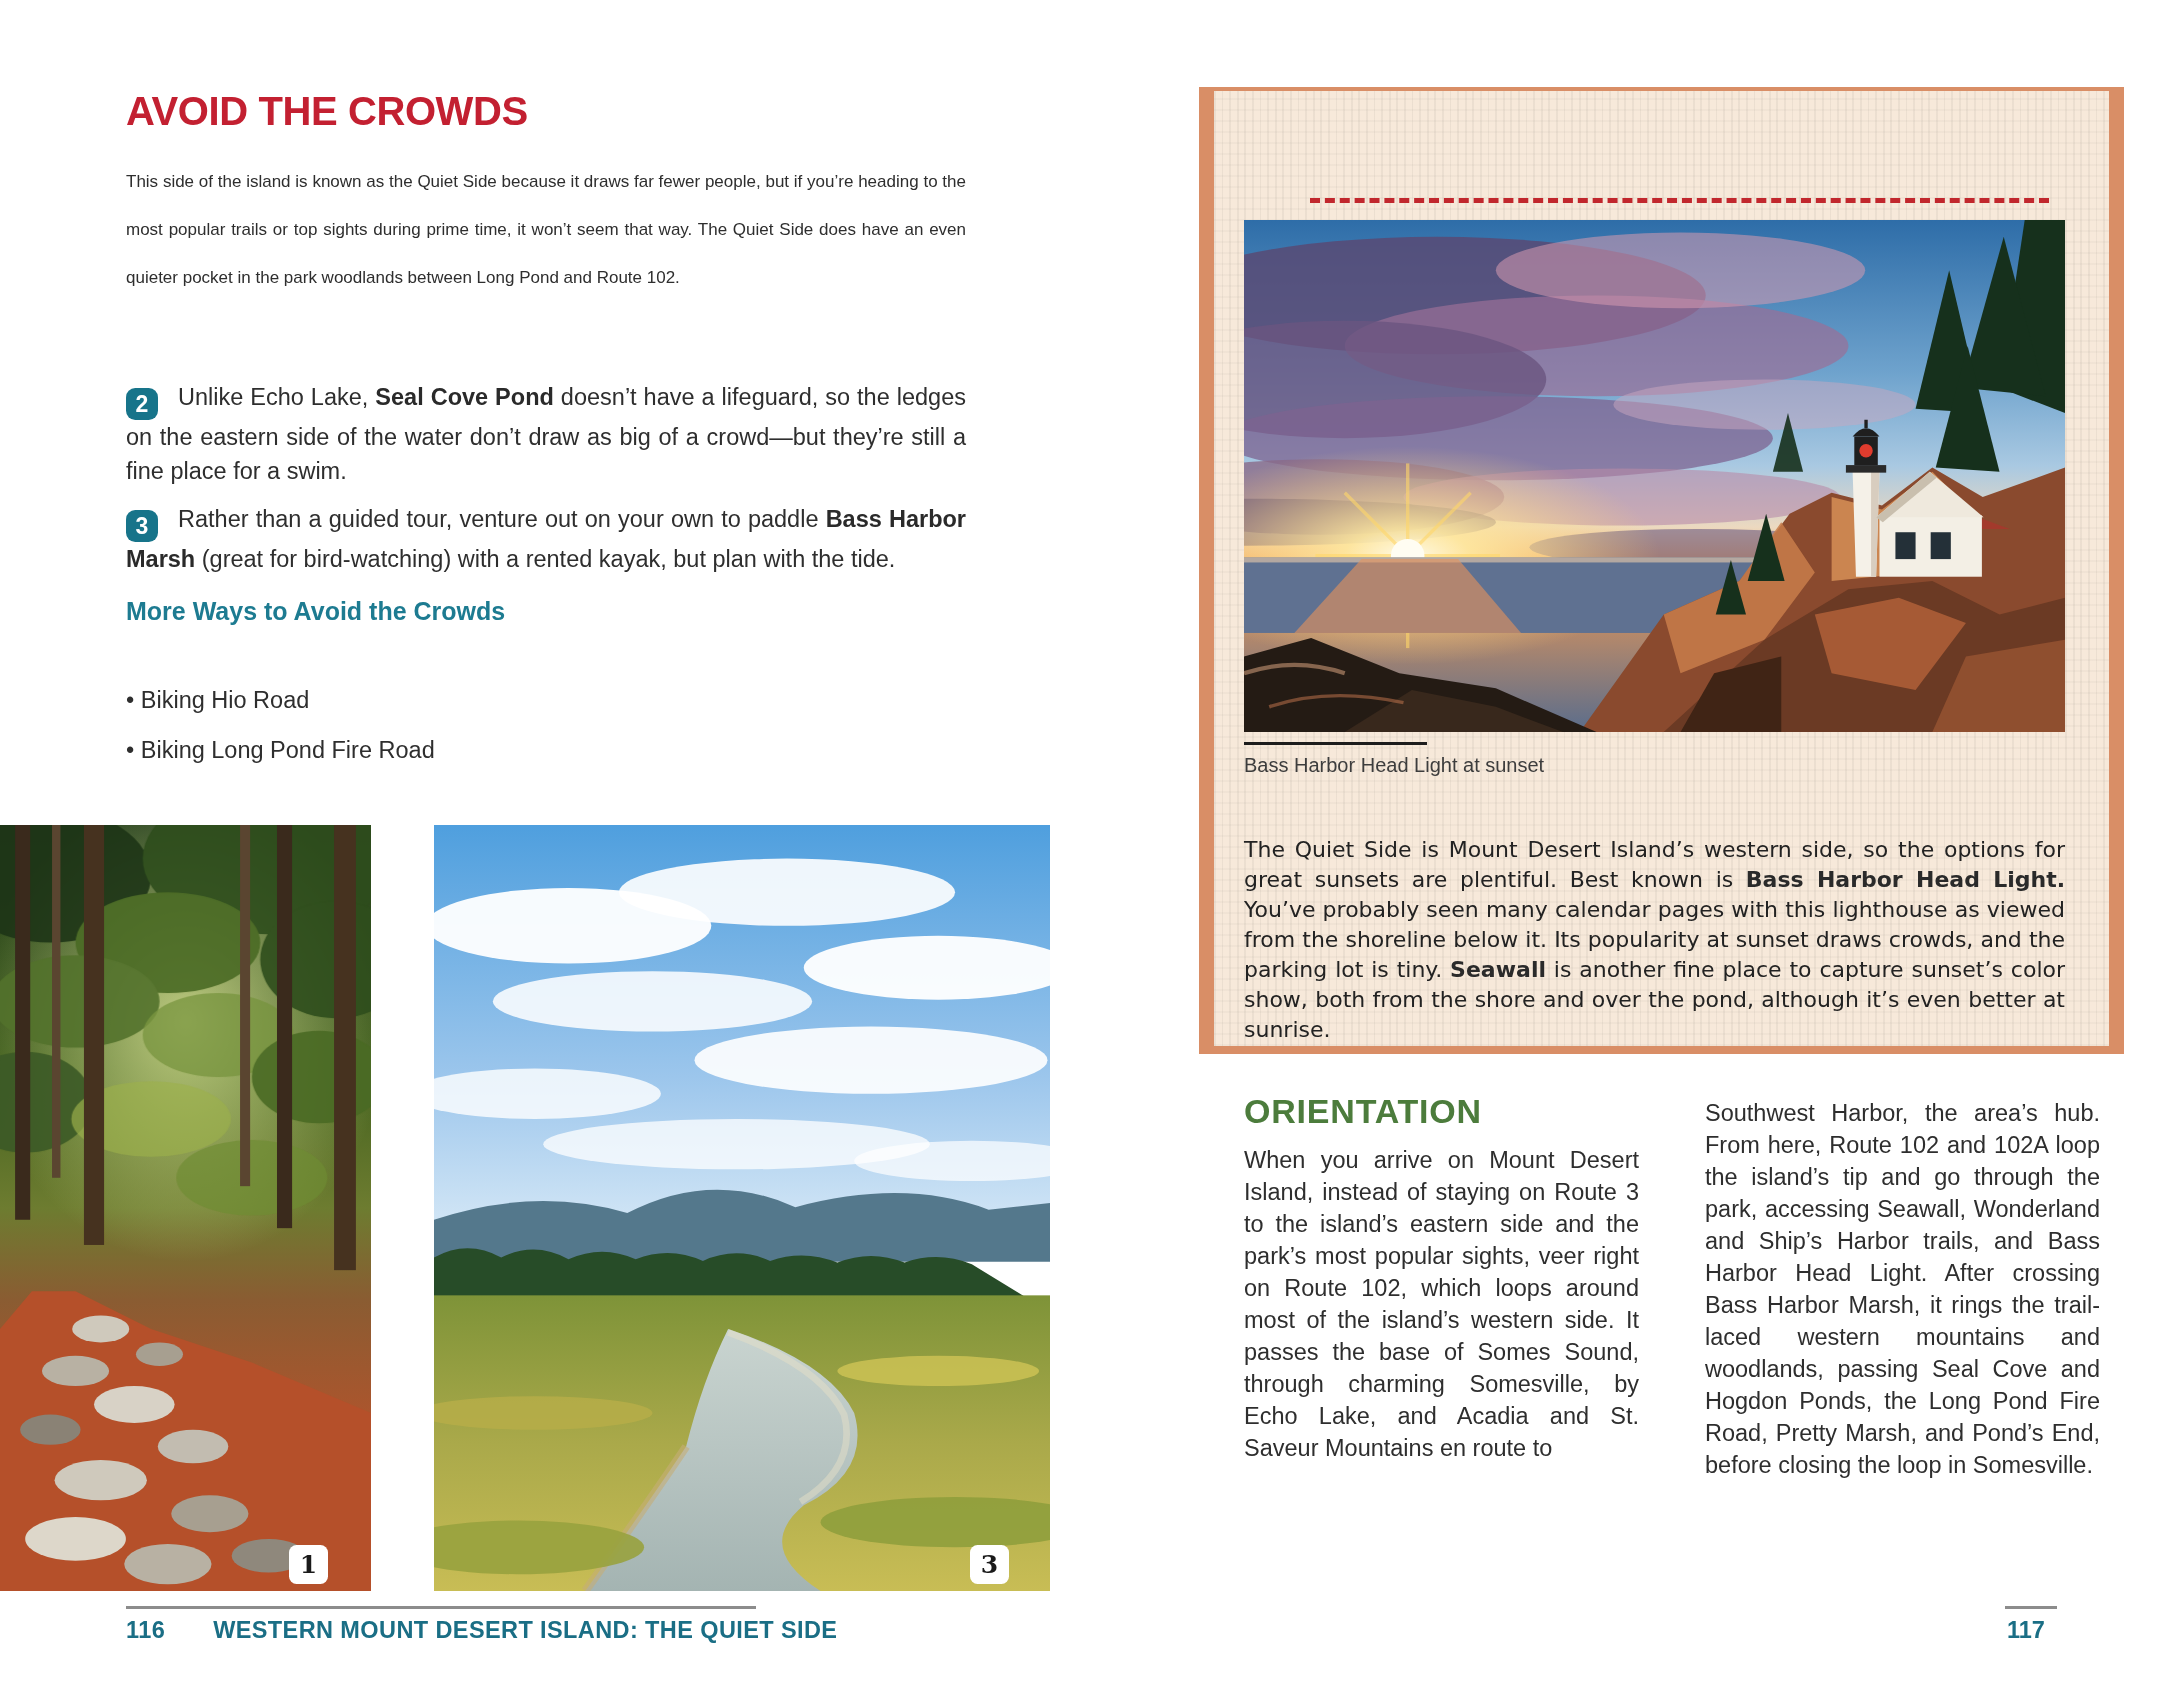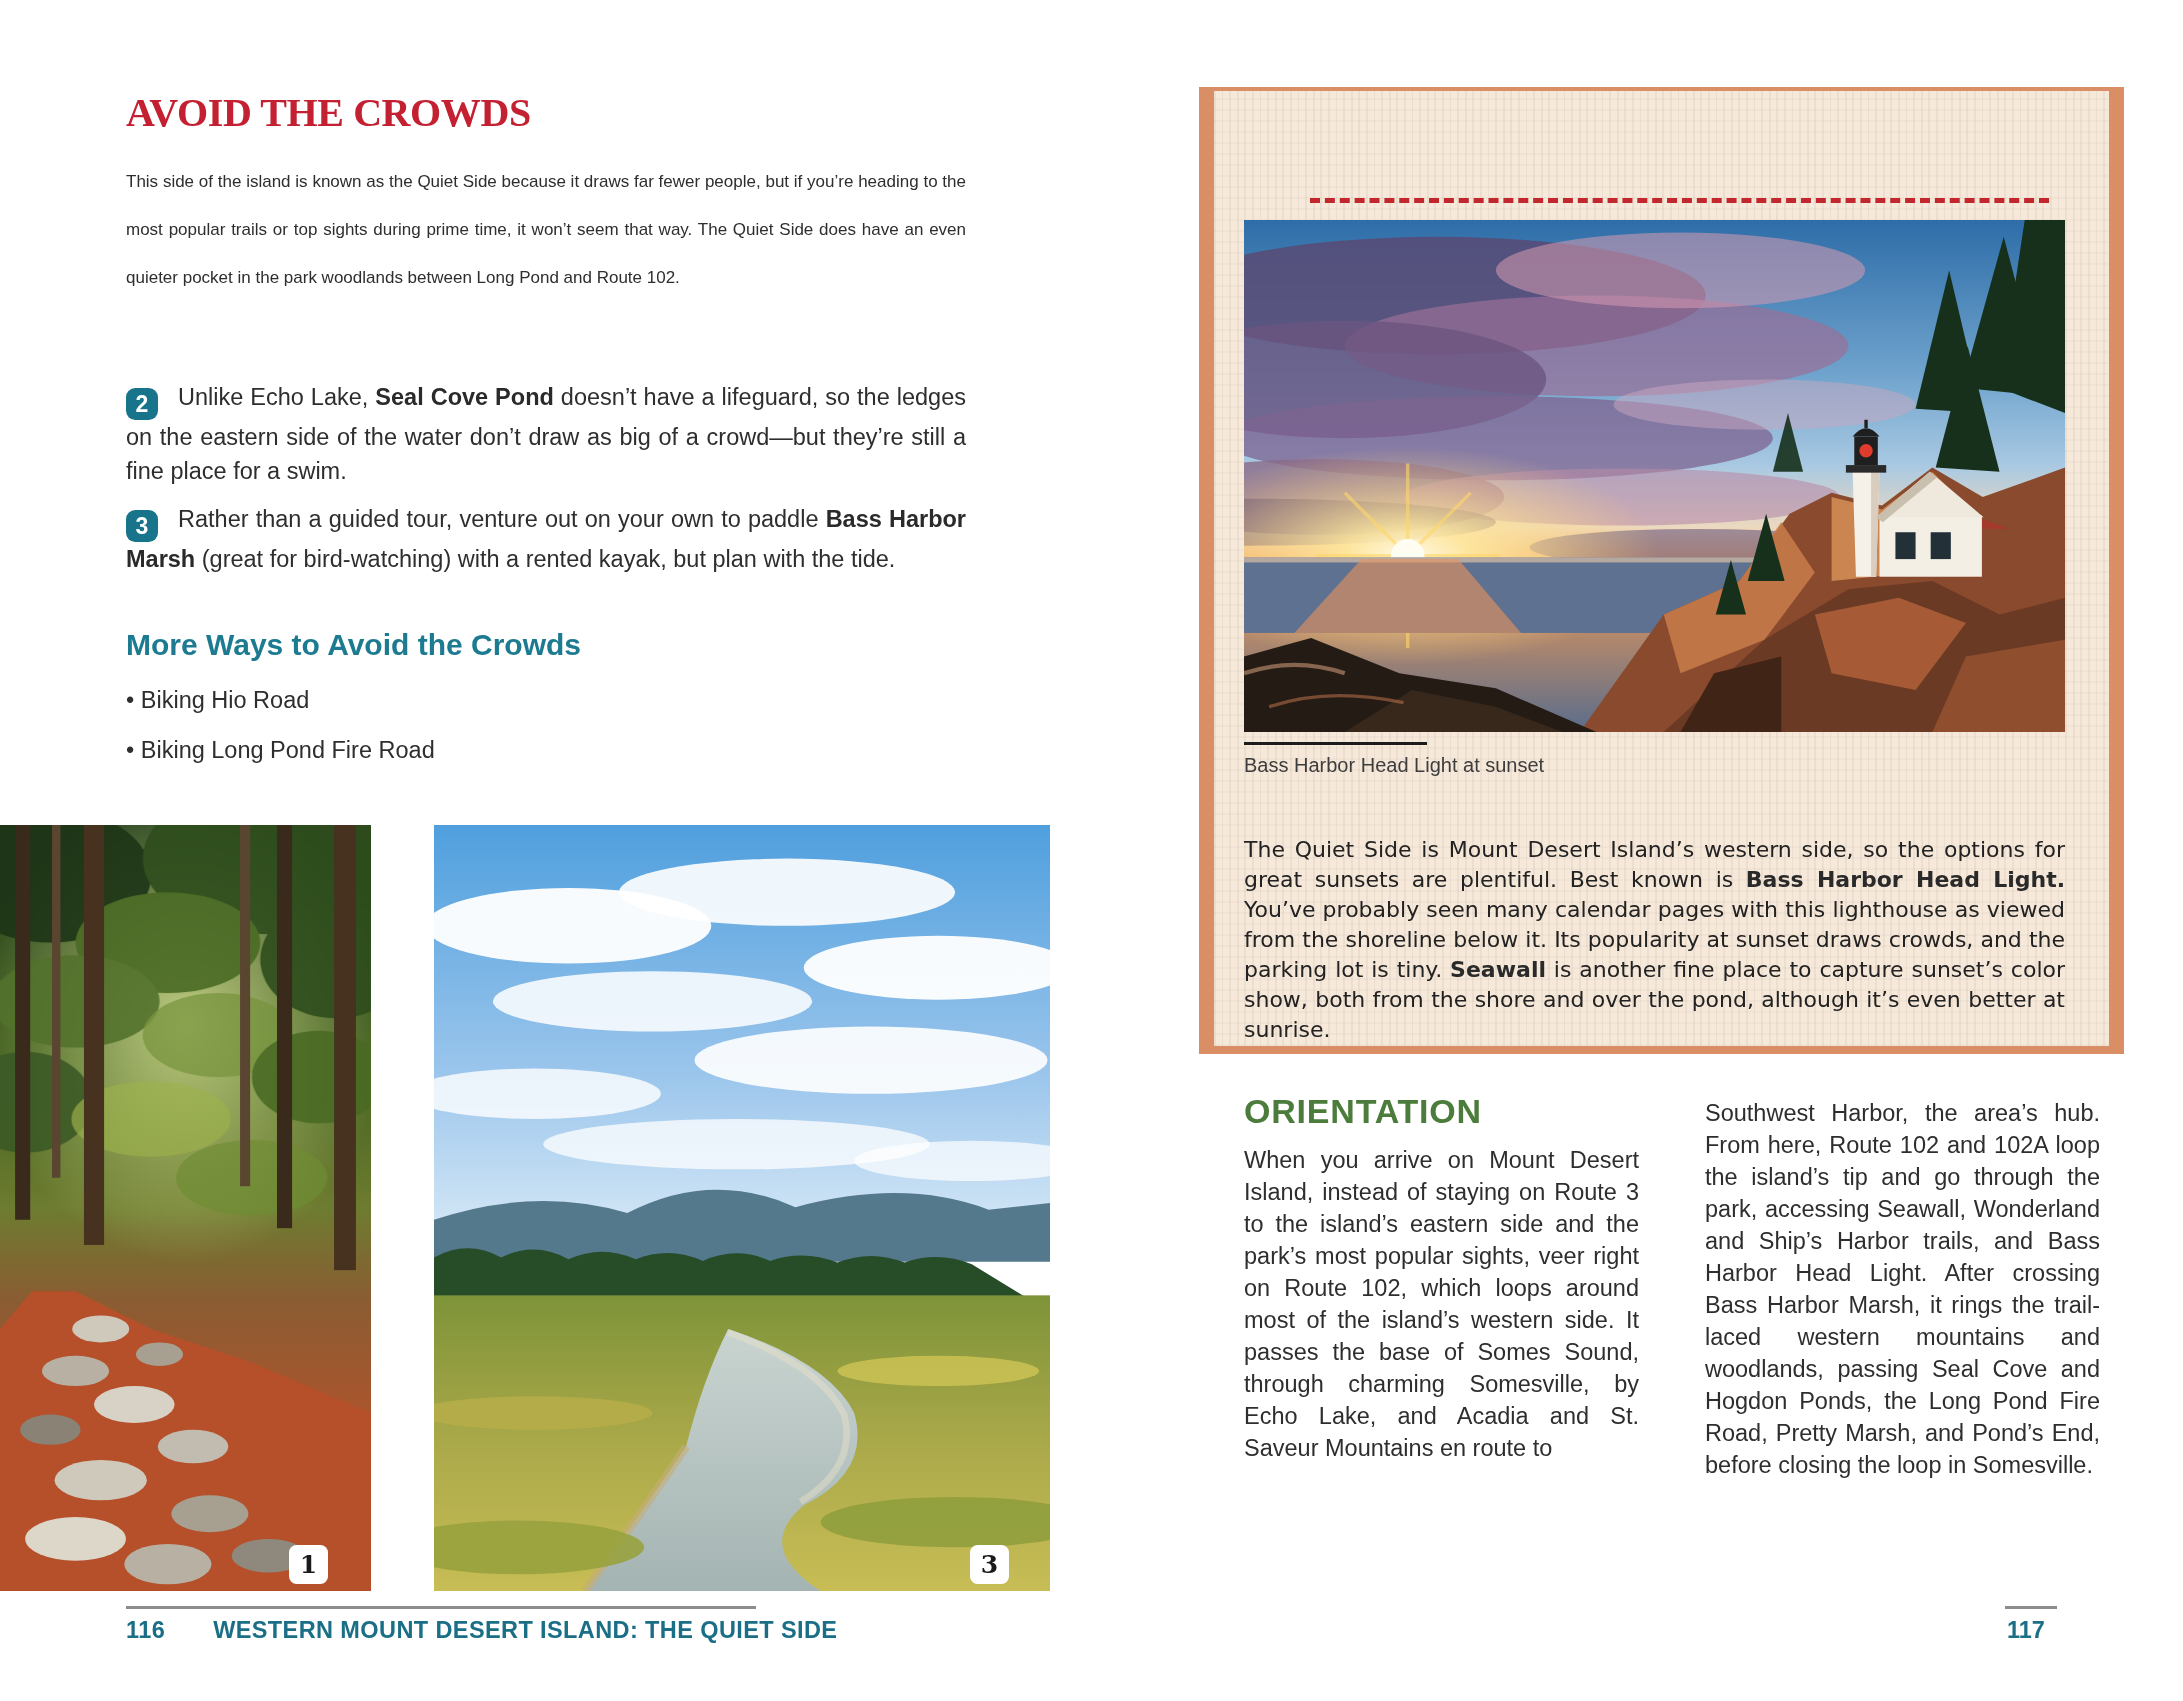--- a/index.html
+++ b/index.html
@@ -1,30 +1,30 @@
 <!DOCTYPE html>
 <html style="font-size:13.4px"><head>
 <meta charset="utf-8">
 <style>
   html,body{margin:0;padding:0;background:#ffffff;}
   .page{position:relative;width:2183px;height:1701px;background:#ffffff;overflow:hidden;
         font-family:"Liberation Sans",sans-serif;color:#2e2e2e;}
 
   
   .h1red{position:absolute;left:126px;top:89px;font-size:40px;font-weight:bold;
-         color:#c32031;letter-spacing:-0.4px;font-family:Liberation Serif, serif;}
+         color:#c32031;letter-spacing:-0.4px;}
   .intro{position:absolute;left:126px;top:158px;width:840px;font-size:17px;
          line-height:48px;text-align:justify;}
   .item{position:absolute;left:126px;width:840px;font-size:23.5px;line-height:34px;
         text-align:justify;}
   .item-1{top:282px;} .item-2{top:380px;} .item-3{top:502px;}
   .nbadge{display:inline-block;width:32px;height:32px;background:#17748a;color:#ffffff;
           border-radius:9.2px;text-align:center;line-height:32px;font-size:23px;
           font-weight:bold;margin-right:20px;vertical-align:-6.7px;}
-  .subhead{position:absolute;left:126px;top:628px;font-size:30px;font-weight:bold;
+  .subhead{position:absolute;left:126px;top:597px;font-size:25px;font-weight:bold;
            color:#1d7b91;}
   .bullets{position:absolute;left:126px;top:687px;font-size:23.5px;}
   .bullet{margin-bottom:23px;}
   .bullet::before{content:"•  ";color:#2e2e2e;}
 
   .photo{position:absolute;top:825px;height:766px;overflow:hidden;}
   .photo-1{left:0;width:371px;}
   .photo-2{left:434px;width:616px;}
   .photo svg{display:block;width:100%;height:100%;}
   .pbadge{position:absolute;width:39px;height:39px;background:#ffffff;border-radius:7.6px;

